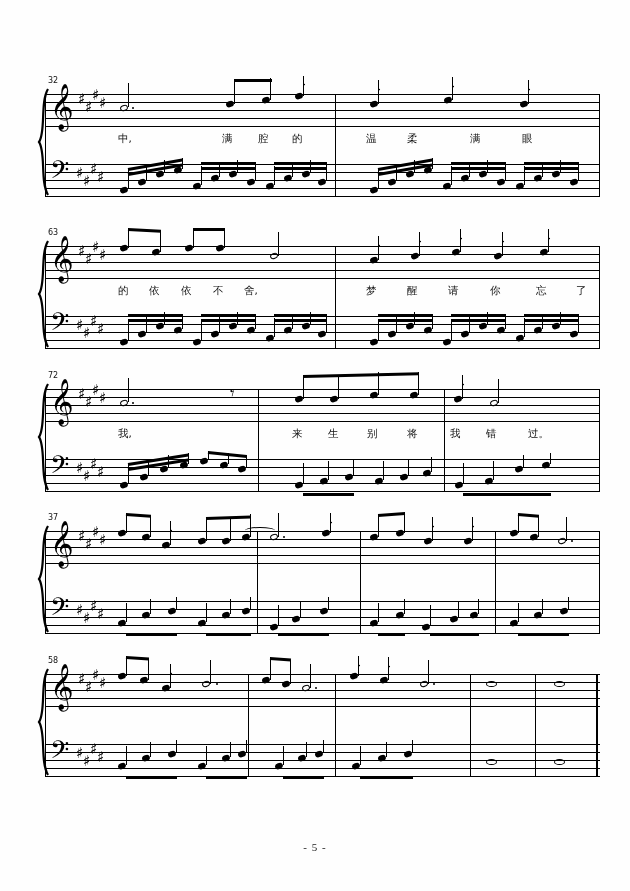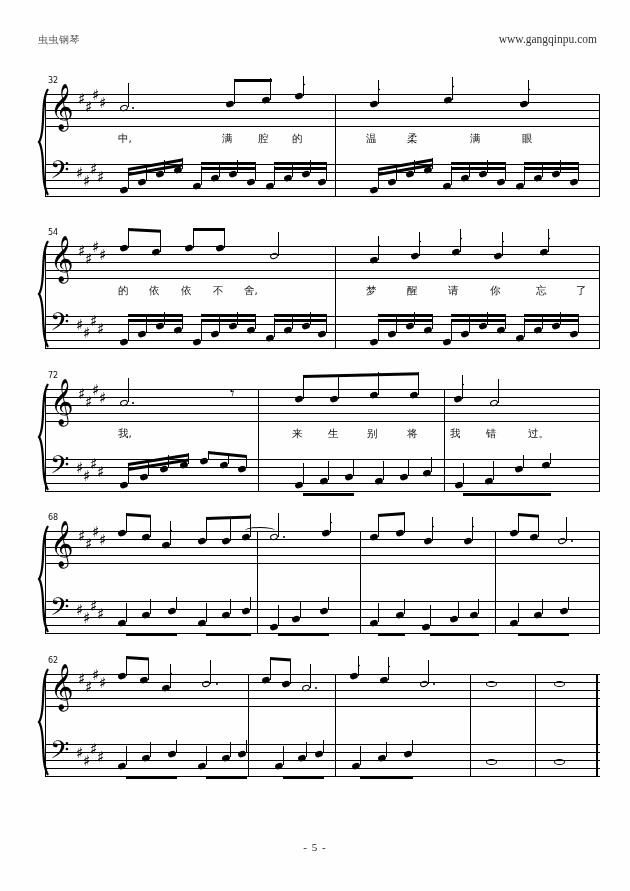--- a/index.html
+++ b/index.html
@@ -202,24 +202,20 @@
     font-size: 10.5px;
     color: #111;
     white-space: nowrap;
   }
 </style>
 </head>
 <body>
 
 <div class="page">
 
-  <div class="hdr">
-    <div class="hdr-left">虫虫钢琴</div>
-    <div class="hdr-right">www.gangqinpu.com</div>
-  </div>
 
   <div class="system" style="top:88px;height:120px;">
     <div class="meas-num">32</div>
 
     <div class="brace" style="top:0px;">
       <svg width="14" height="108" viewBox="0 0 14 108">
         <path d="M12 1 C4 14, 10 44, 3 54 C10 64, 4 94, 12 107" stroke="#000" stroke-width="2.2" fill="none"></path>
       </svg>
     </div>
 
@@ -349,21 +345,21 @@
     <div class="stem" style="left:512px;top:74px;height:15px;"></div>
     <div class="nh" style="left:522px;top:83px;"></div>
     <div class="stem" style="left:530px;top:72px;height:13px;"></div>
     <div class="nh" style="left:540px;top:91px;"></div>
     <div class="stem" style="left:548px;top:76px;height:17px;"></div>
     <div class="beam" style="left:494px;top:74px;width:55px;"></div>
     <div class="beam" style="left:494px;top:79px;width:55px;"></div>
   </div>
 
   <div class="system" style="top:240px;height:120px;">
-    <div class="meas-num">54</div>
+    <div class="meas-num">63</div>
 
     <div class="brace" style="top:0px;">
       <svg width="14" height="108" viewBox="0 0 14 108">
         <path d="M12 1 C4 14, 10 44, 3 54 C10 64, 4 94, 12 107" stroke="#000" stroke-width="2.2" fill="none"></path>
       </svg>
     </div>
 
     <div class="staff" style="top:6px;">
       <div class="ln"></div>
         <div class="ln"></div>
@@ -613,21 +609,21 @@
     <div class="nh" style="left:455px;top:95px;"></div>
     <div class="stem" style="left:463px;top:78px;height:19px;"></div>
     <div class="nh" style="left:485px;top:83px;"></div>
     <div class="stem" style="left:493px;top:72px;height:13px;"></div>
     <div class="nh" style="left:512px;top:79px;"></div>
     <div class="stem" style="left:520px;top:70px;height:11px;"></div>
     <div class="beam" style="left:433px;top:110px;width:88px;"></div>
   </div>
 
   <div class="system" style="top:525px;height:120px;">
-    <div class="meas-num">68</div>
+    <div class="meas-num">37</div>
 
     <div class="brace" style="top:0px;">
       <svg width="14" height="108" viewBox="0 0 14 108">
         <path d="M12 1 C4 14, 10 44, 3 54 C10 64, 4 94, 12 107" stroke="#000" stroke-width="2.2" fill="none"></path>
       </svg>
     </div>
 
     <div class="staff" style="top:6px;">
       <div class="ln"></div>
         <div class="ln"></div>
@@ -749,21 +745,21 @@
     <div class="nh" style="left:480px;top:95px;"></div>
     <div class="stem" style="left:488px;top:78px;height:19px;"></div>
     <div class="nh" style="left:504px;top:87px;"></div>
     <div class="stem" style="left:512px;top:74px;height:15px;"></div>
     <div class="nh" style="left:530px;top:83px;"></div>
     <div class="stem" style="left:538px;top:72px;height:13px;"></div>
     <div class="beam" style="left:488px;top:108px;width:51px;"></div>
   </div>
 
   <div class="system" style="top:668px;height:120px;">
-    <div class="meas-num">62</div>
+    <div class="meas-num">58</div>
 
     <div class="brace" style="top:0px;">
       <svg width="14" height="108" viewBox="0 0 14 108">
         <path d="M12 1 C4 14, 10 44, 3 54 C10 64, 4 94, 12 107" stroke="#000" stroke-width="2.2" fill="none"></path>
       </svg>
     </div>
 
     <div class="staff" style="top:6px;">
       <div class="ln"></div>
         <div class="ln"></div>

